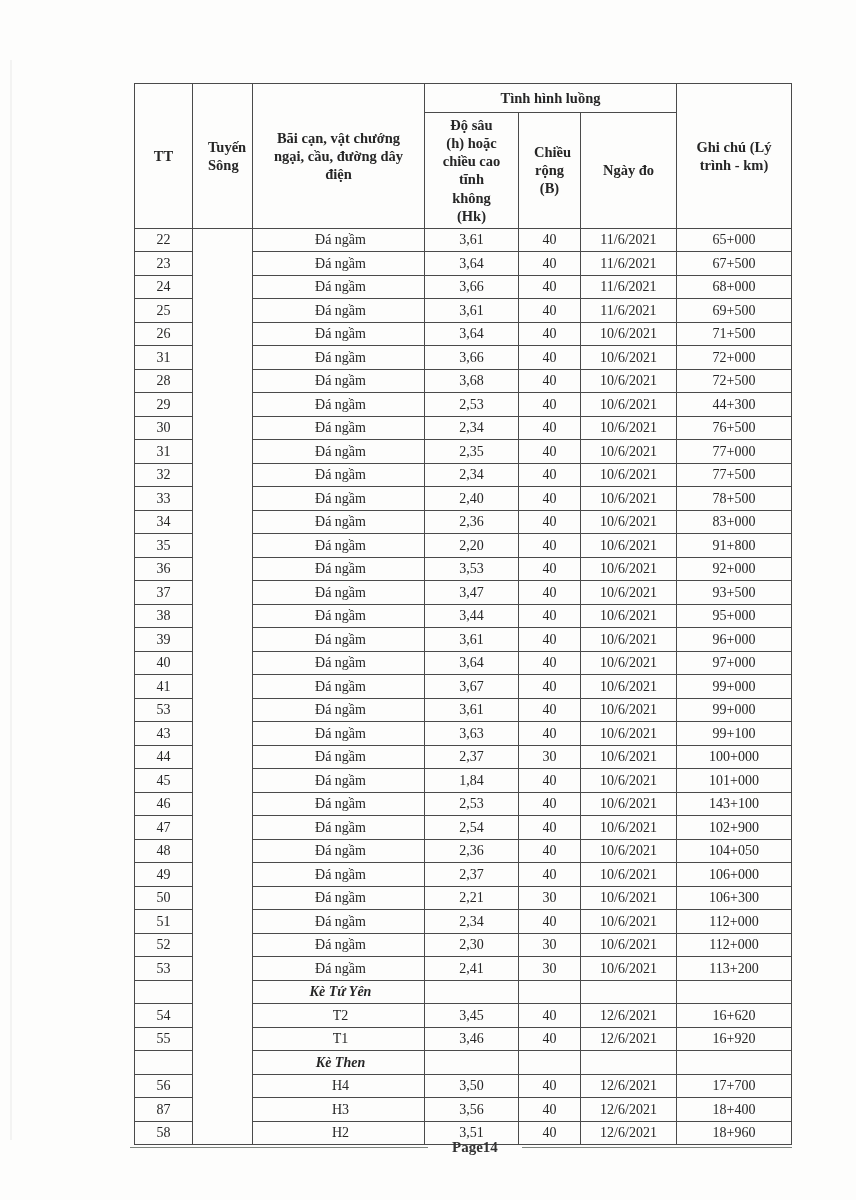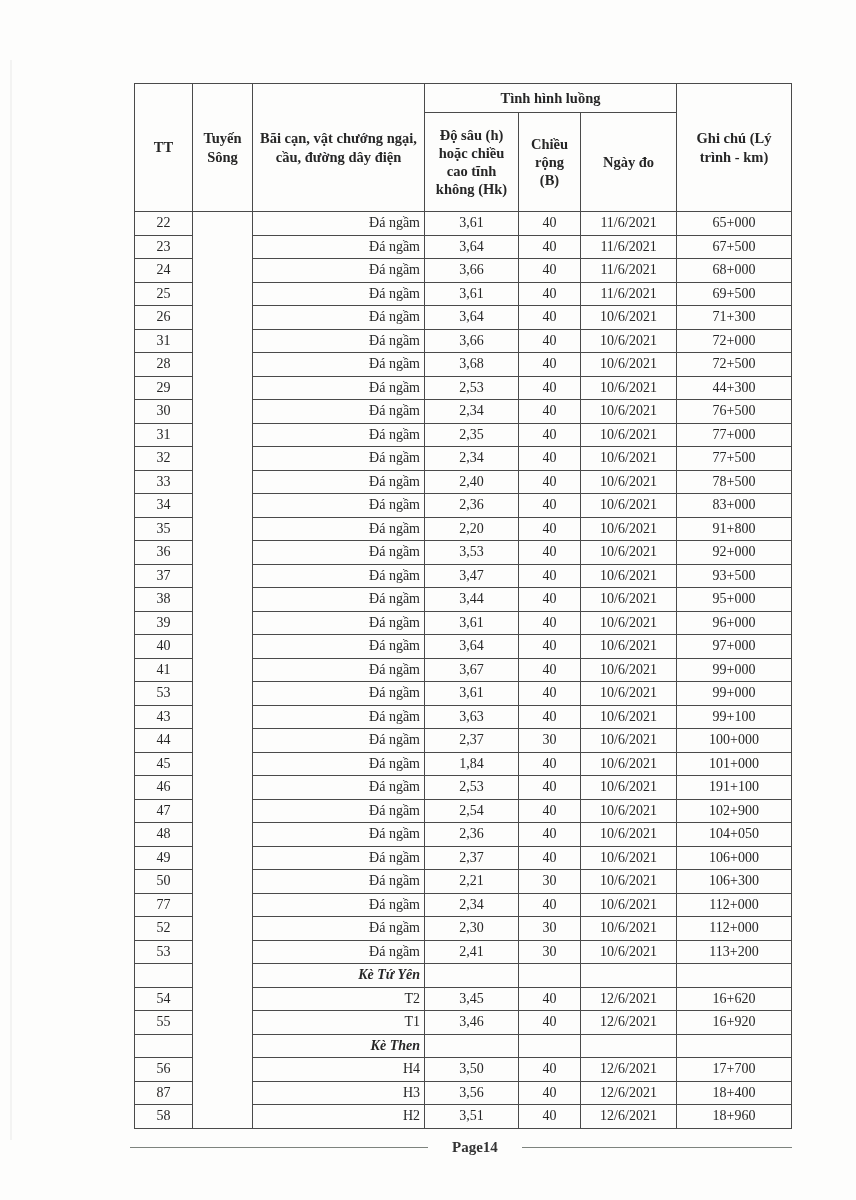--- a/index.html
+++ b/index.html
@@ -39,31 +39,31 @@
     padding: 0 4px;
     vertical-align: middle;
     overflow: hidden;
     color: #262626;
   }
   table.measure th {
     font-weight: bold;
     font-size: 14.5px;
     line-height: 1.25;
     text-align: center;
-    padding: 3px 5px;
+    padding: 3px 15px;
   }
   th.group-th { height: 22px; font-size: 15px; padding: 1px 4px; }
   tr.subhead th { height: 92px; }
   table.measure tbody td {
     font-size: 14px;
     height: 22.5px;
     white-space: nowrap;
   }
   .c-center { text-align: center; }
-  .c-left { text-align: right; padding-left: 8px !important; }
+  .c-left { text-align: center; padding-left: 8px !important; }
   td.italic { font-style: italic; font-weight: bold; }
   td.song-col { background: transparent; }
   .footer {
     position: absolute;
     left: 130px;
     top: 1139px;
     width: 662px;
     display: flex;
     align-items: center;
     gap: 24px;
@@ -144,21 +144,21 @@
           <td class="c-center">40</td>
           <td class="c-center">11/6/2021</td>
           <td class="c-center">69+500</td>
         </tr>
         <tr>
           <td class="c-center">26</td>
           <td class="c-left">Đá ngầm</td>
           <td class="c-center">3,64</td>
           <td class="c-center">40</td>
           <td class="c-center">10/6/2021</td>
-          <td class="c-center">71+300</td>
+          <td class="c-center">71+500</td>
         </tr>
         <tr>
           <td class="c-center">31</td>
           <td class="c-left">Đá ngầm</td>
           <td class="c-center">3,66</td>
           <td class="c-center">40</td>
           <td class="c-center">10/6/2021</td>
           <td class="c-center">72+000</td>
         </tr>
         <tr>
@@ -304,21 +304,21 @@
           <td class="c-center">40</td>
           <td class="c-center">10/6/2021</td>
           <td class="c-center">101+000</td>
         </tr>
         <tr>
           <td class="c-center">46</td>
           <td class="c-left">Đá ngầm</td>
           <td class="c-center">2,53</td>
           <td class="c-center">40</td>
           <td class="c-center">10/6/2021</td>
-          <td class="c-center">191+100</td>
+          <td class="c-center">143+100</td>
         </tr>
         <tr>
           <td class="c-center">47</td>
           <td class="c-left">Đá ngầm</td>
           <td class="c-center">2,54</td>
           <td class="c-center">40</td>
           <td class="c-center">10/6/2021</td>
           <td class="c-center">102+900</td>
         </tr>
         <tr>
@@ -339,21 +339,21 @@
         </tr>
         <tr>
           <td class="c-center">50</td>
           <td class="c-left">Đá ngầm</td>
           <td class="c-center">2,21</td>
           <td class="c-center">30</td>
           <td class="c-center">10/6/2021</td>
           <td class="c-center">106+300</td>
         </tr>
         <tr>
-          <td class="c-center">77</td>
+          <td class="c-center">51</td>
           <td class="c-left">Đá ngầm</td>
           <td class="c-center">2,34</td>
           <td class="c-center">40</td>
           <td class="c-center">10/6/2021</td>
           <td class="c-center">112+000</td>
         </tr>
         <tr>
           <td class="c-center">52</td>
           <td class="c-left">Đá ngầm</td>
           <td class="c-center">2,30</td>

